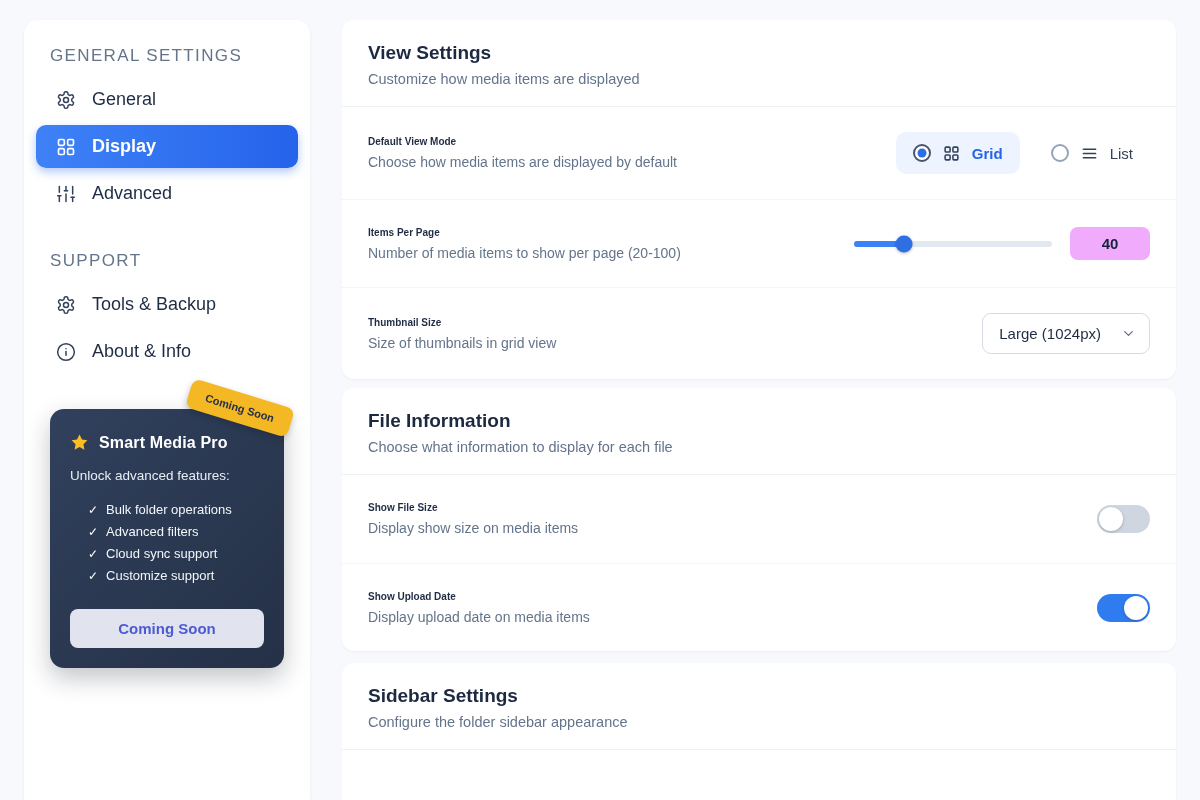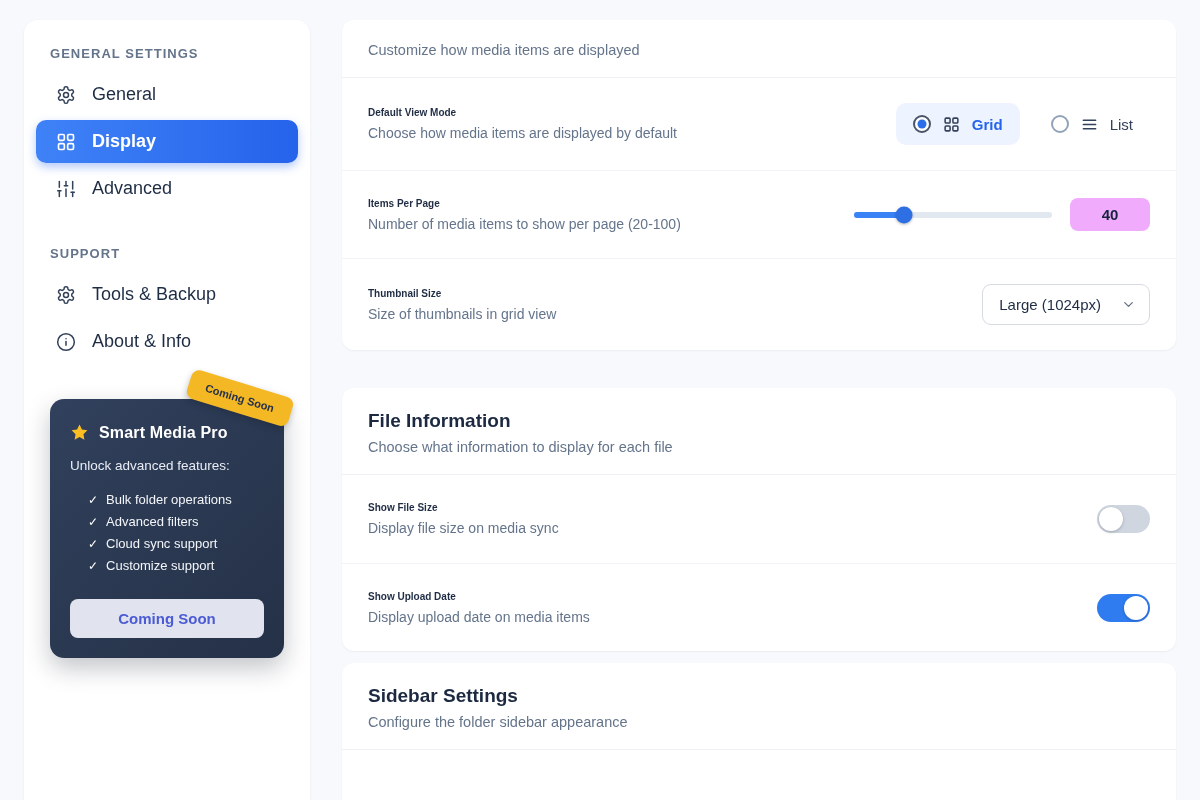--- a/index.html
+++ b/index.html
@@ -14,21 +14,21 @@
   svg { display:block; }
 
   
   .sidebar {
     position:absolute; left:24px; top:20px; width:286px; height:calc(100% - 20px);
     background:#ffffff; border-radius:14px 14px 0 0;
     box-shadow:0 1px 3px rgba(16,24,40,.06);
     padding:22px 12px 20px;
   }
   .side-section-label {
-    font-size:13px; font-weight:700; letter-spacing:.08em; color:#64748b;
+    font-size:17px; font-weight:400; letter-spacing:.08em; color:#64748b;
     margin:14px 14px 12px; text-transform:uppercase;
   }
   .side-section-label:first-child { margin-top:4px; }
   .side-item {
     display:flex; align-items:center; gap:16px;
     margin:4px 0; padding:11px 20px; border-radius:10px;
     font-size:18px; font-weight:500; color:#1e2c44; cursor:pointer;
   }
   .side-item .s-icon { width:20px; height:20px; color:#33415a; flex:0 0 auto; }
   .side-item.active {
@@ -256,20 +256,21 @@
       </li>
     </ul>
     <button class="pro-btn">Coming Soon</button>
   </div>
 </nav>
 
 <main class="main">
 
   <section class="card card-1">
     <div class="card-header">
+      <div class="card-title">View Settings</div>
       <div class="card-subtitle">Customize how media items are displayed</div>
     </div>
 
     <div class="row">
       <div>
         <div class="row-title">Default View Mode</div>
         <div class="row-desc">Choose how media items are displayed by default</div>
       </div>
       <div class="view-options">
         <label class="view-option on">
@@ -330,21 +331,21 @@
 
   <section class="card card-2">
     <div class="card-header">
       <div class="card-title">File Information</div>
       <div class="card-subtitle">Choose what information to display for each file</div>
     </div>
 
     <div class="row">
       <div>
         <div class="row-title">Show File Size</div>
-        <div class="row-desc">Display file size on media sync</div>
+        <div class="row-desc">Display show size on media items</div>
       </div>
       <div class="toggle"></div>
     </div>
 
     <div class="row">
       <div>
         <div class="row-title">Show Upload Date</div>
         <div class="row-desc">Display upload date on media items</div>
       </div>
       <div class="toggle on"></div>

